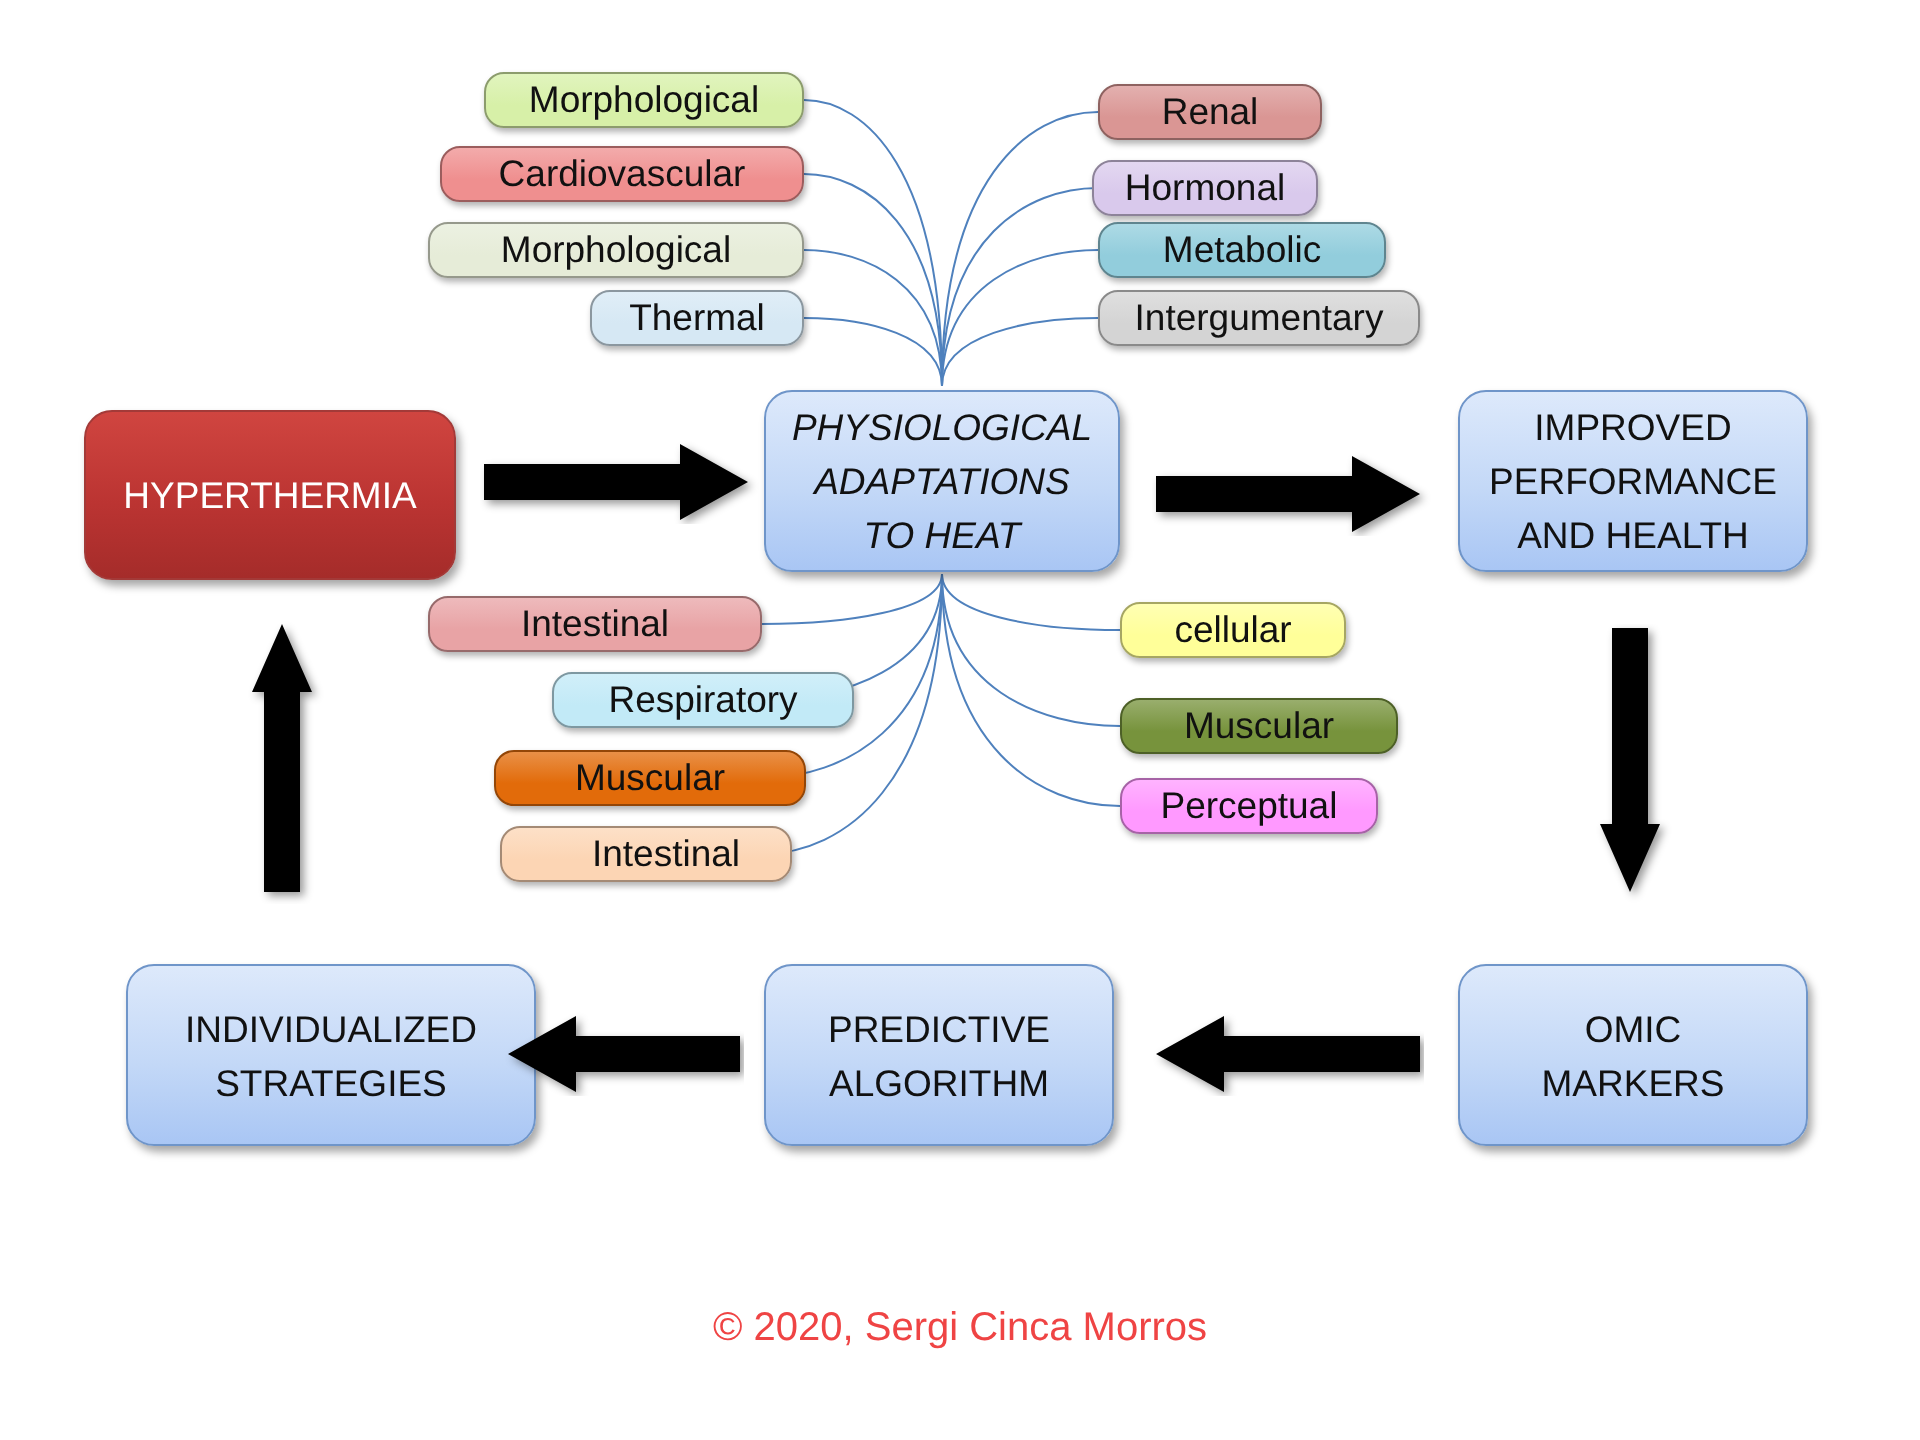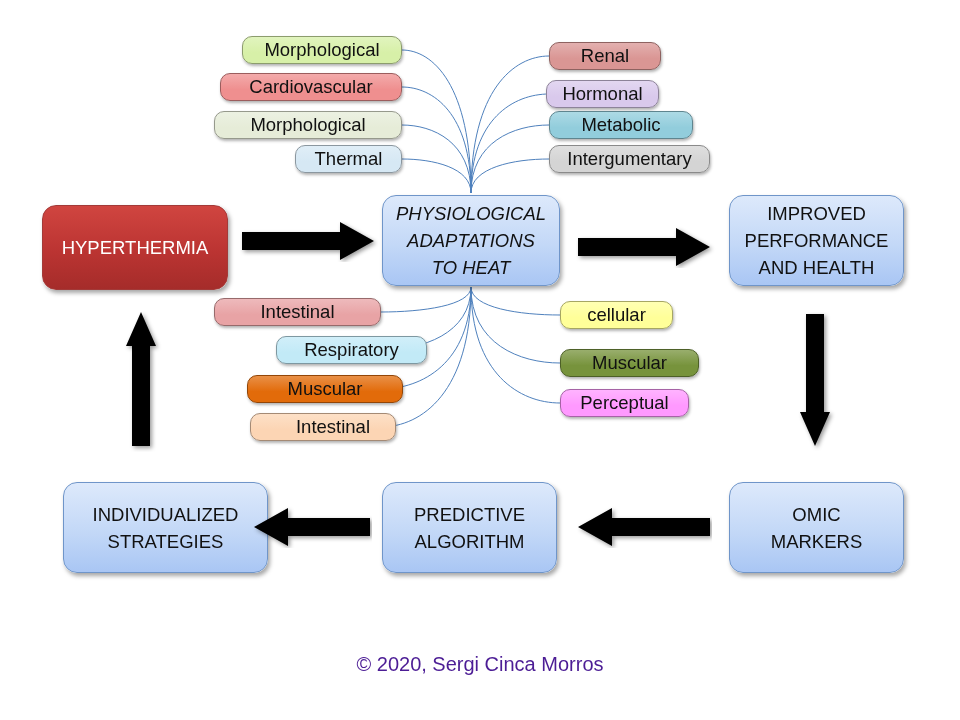--- a/index.html
+++ b/index.html
@@ -21,21 +21,21 @@
   }
   .tag {
     position: absolute; box-sizing: border-box; height: 28px;
     display: flex; align-items: center; justify-content: center;
     border-radius: 10px; font-size: 18.5px; color: #111;
     box-shadow: 1px 2px 3px rgba(0,0,0,0.3);
   }
   .arrow { position: absolute; }
   .footer {
     position: absolute; left: 0; width: 960px; top: 653px; text-align: center;
-    font-size: 20px; color: #4c1d95;
+    font-size: 20px; color: #ef4444;
   }
 </style>
 </head>
 <body>
 
 <svg id="canvas" width="960" height="720" viewBox="0 0 960 720">
     <path d="M402,50 C433.05,50 471,85.75 471,193" fill="none" stroke="#4f81bd" stroke-width="1"></path>
     <path d="M402,87 C433.05,87 471,113.5 471,193" fill="none" stroke="#4f81bd" stroke-width="1"></path>
     <path d="M402,125 C433.05,125 471,142 471,193" fill="none" stroke="#4f81bd" stroke-width="1"></path>
     <path d="M402,159 C433.05,159 471,167.5 471,193" fill="none" stroke="#4f81bd" stroke-width="1"></path>

